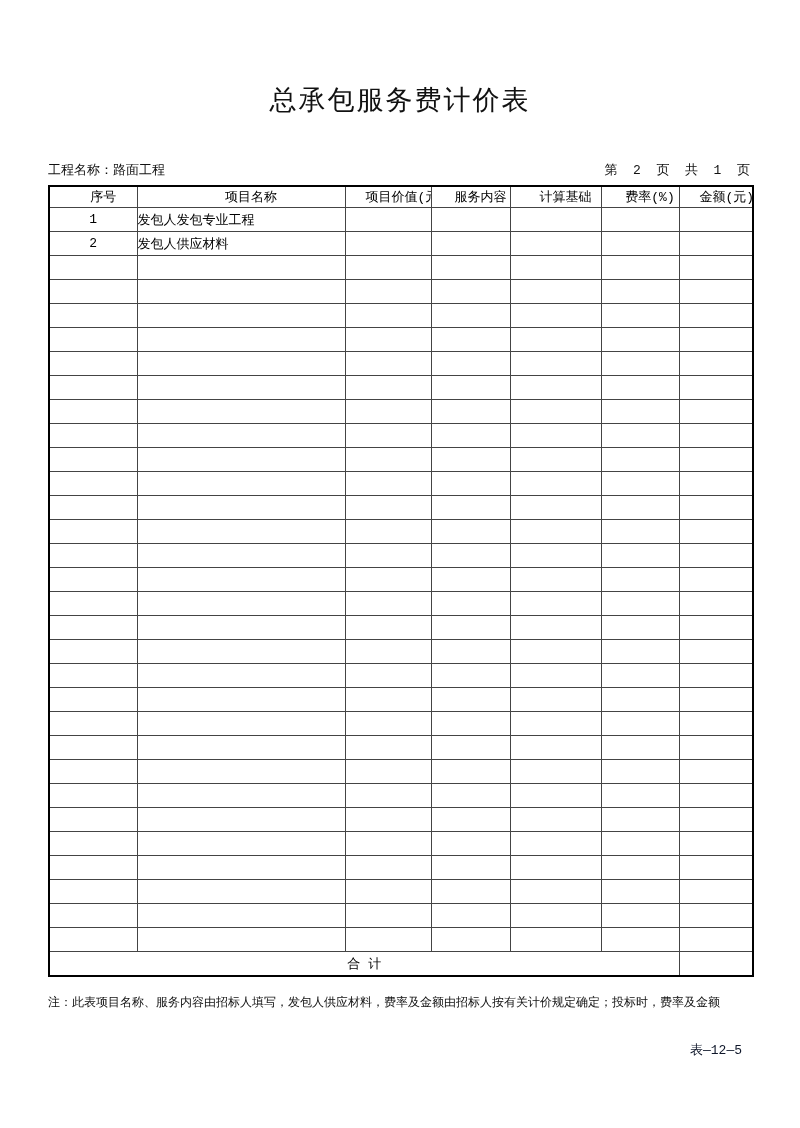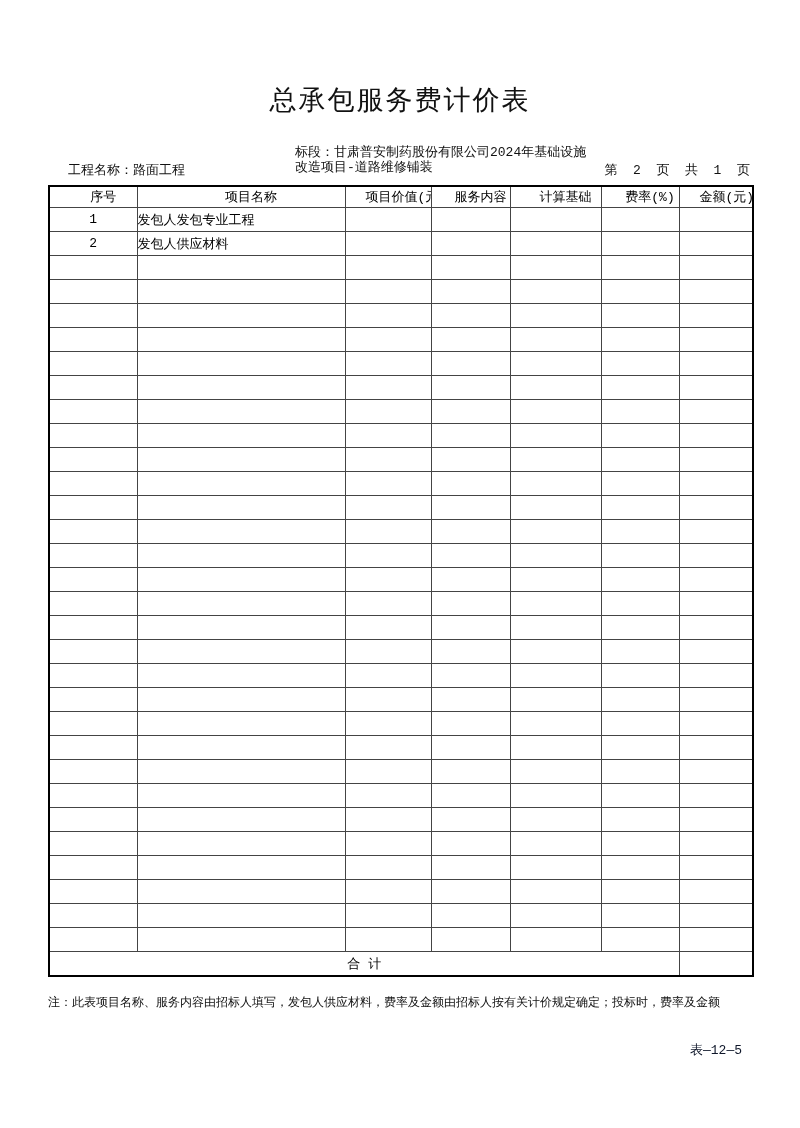--- a/index.html
+++ b/index.html
@@ -22,21 +22,20 @@
     letter-spacing: 2px;
     color: #111111;
   }
   .hdr-project {
     position: absolute;
     left: 48px;
     top: 161px;
     font-size: 13px;
     color: #111111;
     white-space: pre;
-    margin-left: 20px;
   }
   .hdr-section {
     position: absolute;
     left: 295px;
     top: 145px;
     font-size: 13px;
     line-height: 15px;
     color: #111111;
   }
   .hdr-page {
@@ -105,24 +104,20 @@
 </style>
 </head>
 <body>
 
 <div class="page">
 
   <div class="doc-title">总承包服务费计价表</div>
 
   <div class="hdr-project">工程名称：路面工程</div>
 
-  <div class="hdr-section">
-    <div>标段：甘肃普安制药股份有限公司2024年基础设施</div>
-    <div>改造项目-道路维修铺装</div>
-  </div>
 
   <div class="hdr-page">第  2  页  共  1  页</div>
 
   <table class="fee-table">
     <colgroup id="table-colgroup">
         <col style="width: 88px;">
         <col style="width: 208px;">
         <col style="width: 86px;">
         <col style="width: 79px;">
         <col style="width: 91px;">

